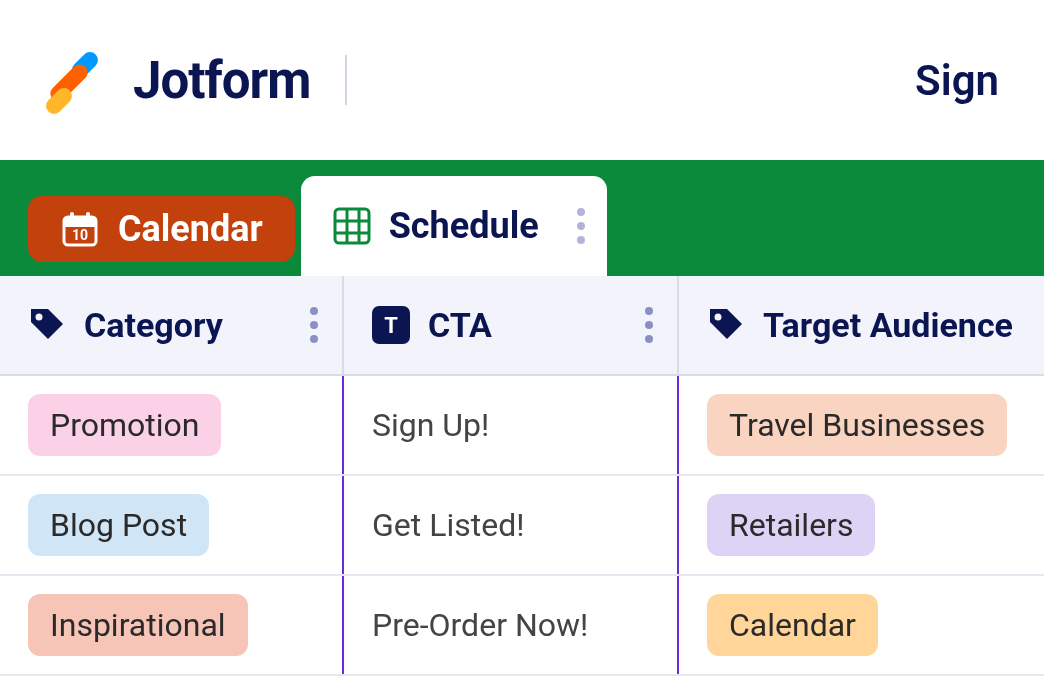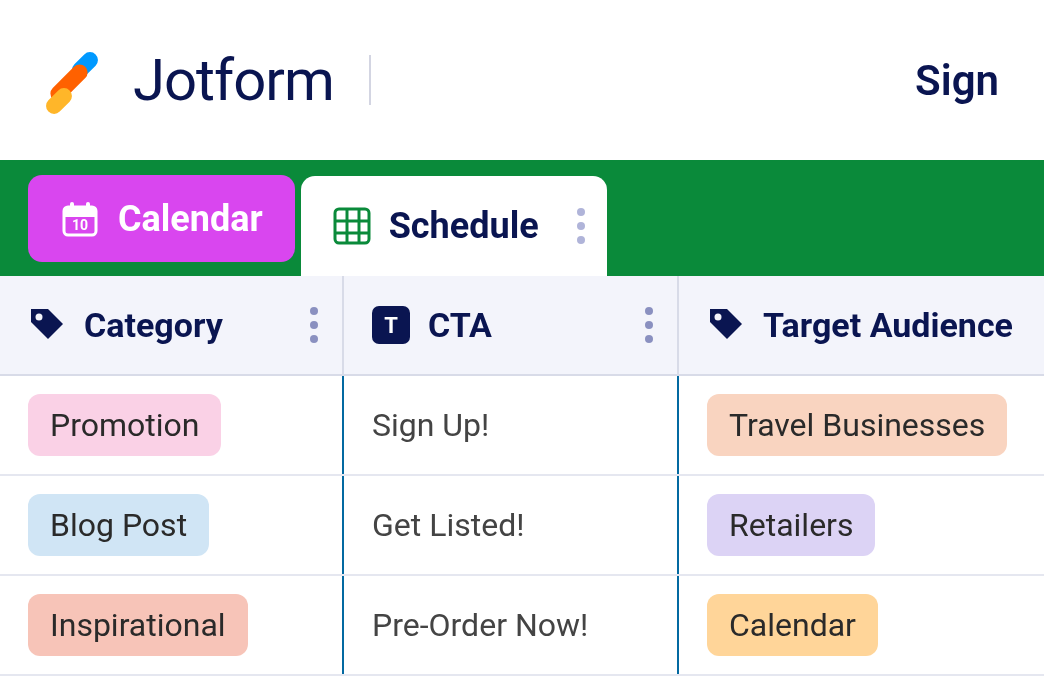--- a/index.html
+++ b/index.html
@@ -21,22 +21,22 @@
       display: flex;
       align-items: center;
       gap: 20px;
     }
     .logo-icon {
       width: 68px;
       height: 68px;
       position: relative;
     }
     .logo-text {
-      font-size: 58px;
-      font-weight: 400;
+      font-size: 51px;
+      font-weight: 700;
       color: #0a1551;
       letter-spacing: -1px;
     }
     .divider {
       width: 2px;
       height: 50px;
       background: #d3d5e2;
       margin: 0 35px;
     }
     .tables-label {
@@ -63,25 +63,25 @@
       align-items: center;
       gap: 18px;
       padding: 20px 32px;
       border-radius: 14px 14px 0 0;
       font-size: 36px;
       font-weight: 700;
       cursor: pointer;
       height: 86px;
     }
     .tab.inactive {
-      background: #d946ef;
+      background: #c2410c;
       color: #fff;
       border-radius: 14px;
       margin-bottom: 14px;
-      height: 87px;
+      height: 66px;
     }
     .tab.active {
       background: #fff;
       color: #0a1551;
       height: 100px;
       padding-right: 22px;
     }
     .tab-icon {
       display: flex;
       align-items: center;
@@ -143,21 +143,21 @@
     }
     .table-row {
       display: flex;
       border-bottom: 2px solid #e5e7f0;
       height: 100px;
     }
     .cell {
       display: flex;
       align-items: center;
       padding: 0 28px;
-      border-right: 2px solid #0369a1;
+      border-right: 2px solid #6d28d9;
     }
     .cell:last-child { border-right: none; }
     .pill {
       padding: 12px 22px;
       border-radius: 12px;
       font-size: 32px;
       font-weight: 400;
       color: #2a2a2a;
     }
     .plain-text {

